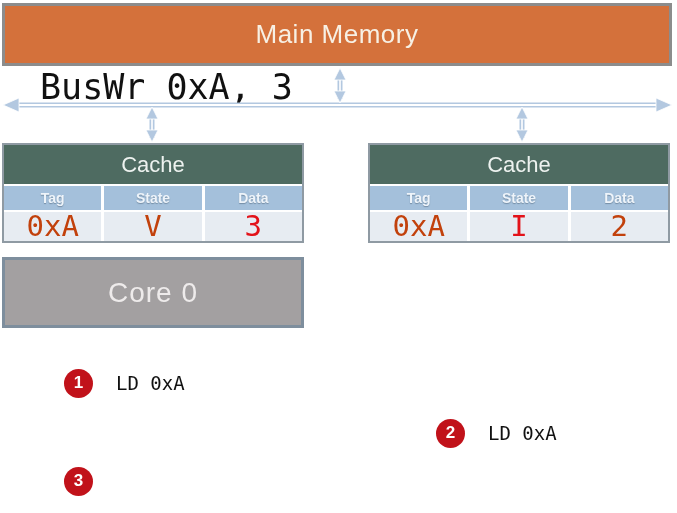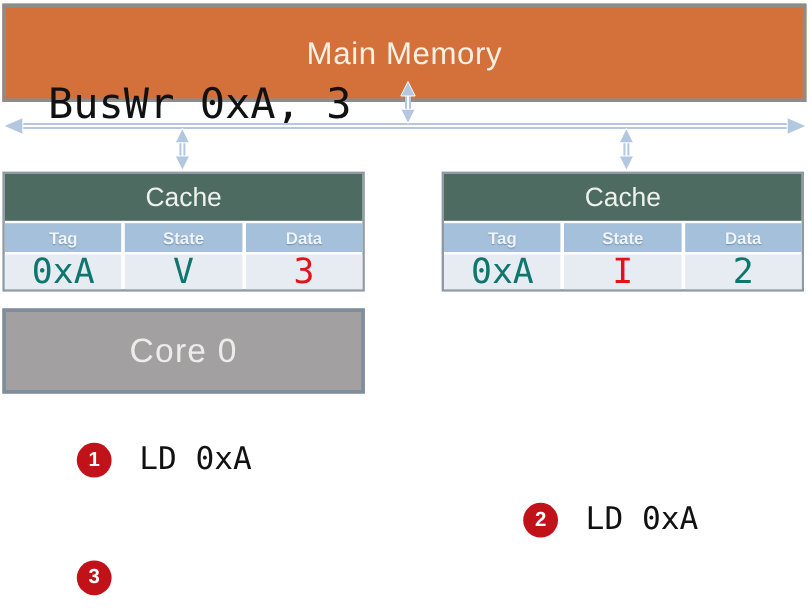--- a/index.html
+++ b/index.html
@@ -10,21 +10,21 @@
     background: #ffffff;
     font-family: "Liberation Sans", sans-serif;
     overflow: hidden;
   }
   .mono { font-family: "DejaVu Sans Mono", monospace; }
 
   
   .memory {
     position: absolute;
     left: 2px; top: 3px;
-    width: 670px; height: 82px;
+    width: 670px; height: 63px;
     box-sizing: border-box;
     background: var(--memory-fill);
     border: 3px solid var(--memory-border);
     display: flex; align-items: center; justify-content: center;
   }
   .memory .label {
     color: #f7f0e4;
     font-size: 26px;
     letter-spacing: .5px;
   }
@@ -76,21 +76,21 @@
     color: #eef4fa;
     font-size: 14px;
     font-weight: bold;
     text-shadow: 0 1px 1px rgba(60,80,100,.45);
     display: flex; align-items: center; justify-content: center;
   }
   .cache-row .cell {
     flex: 1;
     height: 29px;
     background: var(--row-bg);
-    color: #0f766e;
+    color: #c2410c;
     font-size: 29px;
     line-height: 29px;
     display: flex; align-items: center; justify-content: center;
   }
   .cache-row .cell.red { color: var(--value-red); }
 
   
   .core {
     position: absolute;
     top: 257px;
@@ -120,21 +120,21 @@
   .badge {
     width: 29px; height: 29px;
     border-radius: 50%;
     background: var(--badge-red);
     color: #ffffff;
     font-size: 17px; font-weight: bold;
     display: flex; align-items: center; justify-content: center;
     flex: 0 0 auto;
   }
   .op .op-label {
-    font-size: 26px;
+    font-size: 19px;
     color: #111111;
     white-space: pre;
   }
 </style>
 </head>
 <body>
 
 <div class="stage">
 
   <div class="memory">

